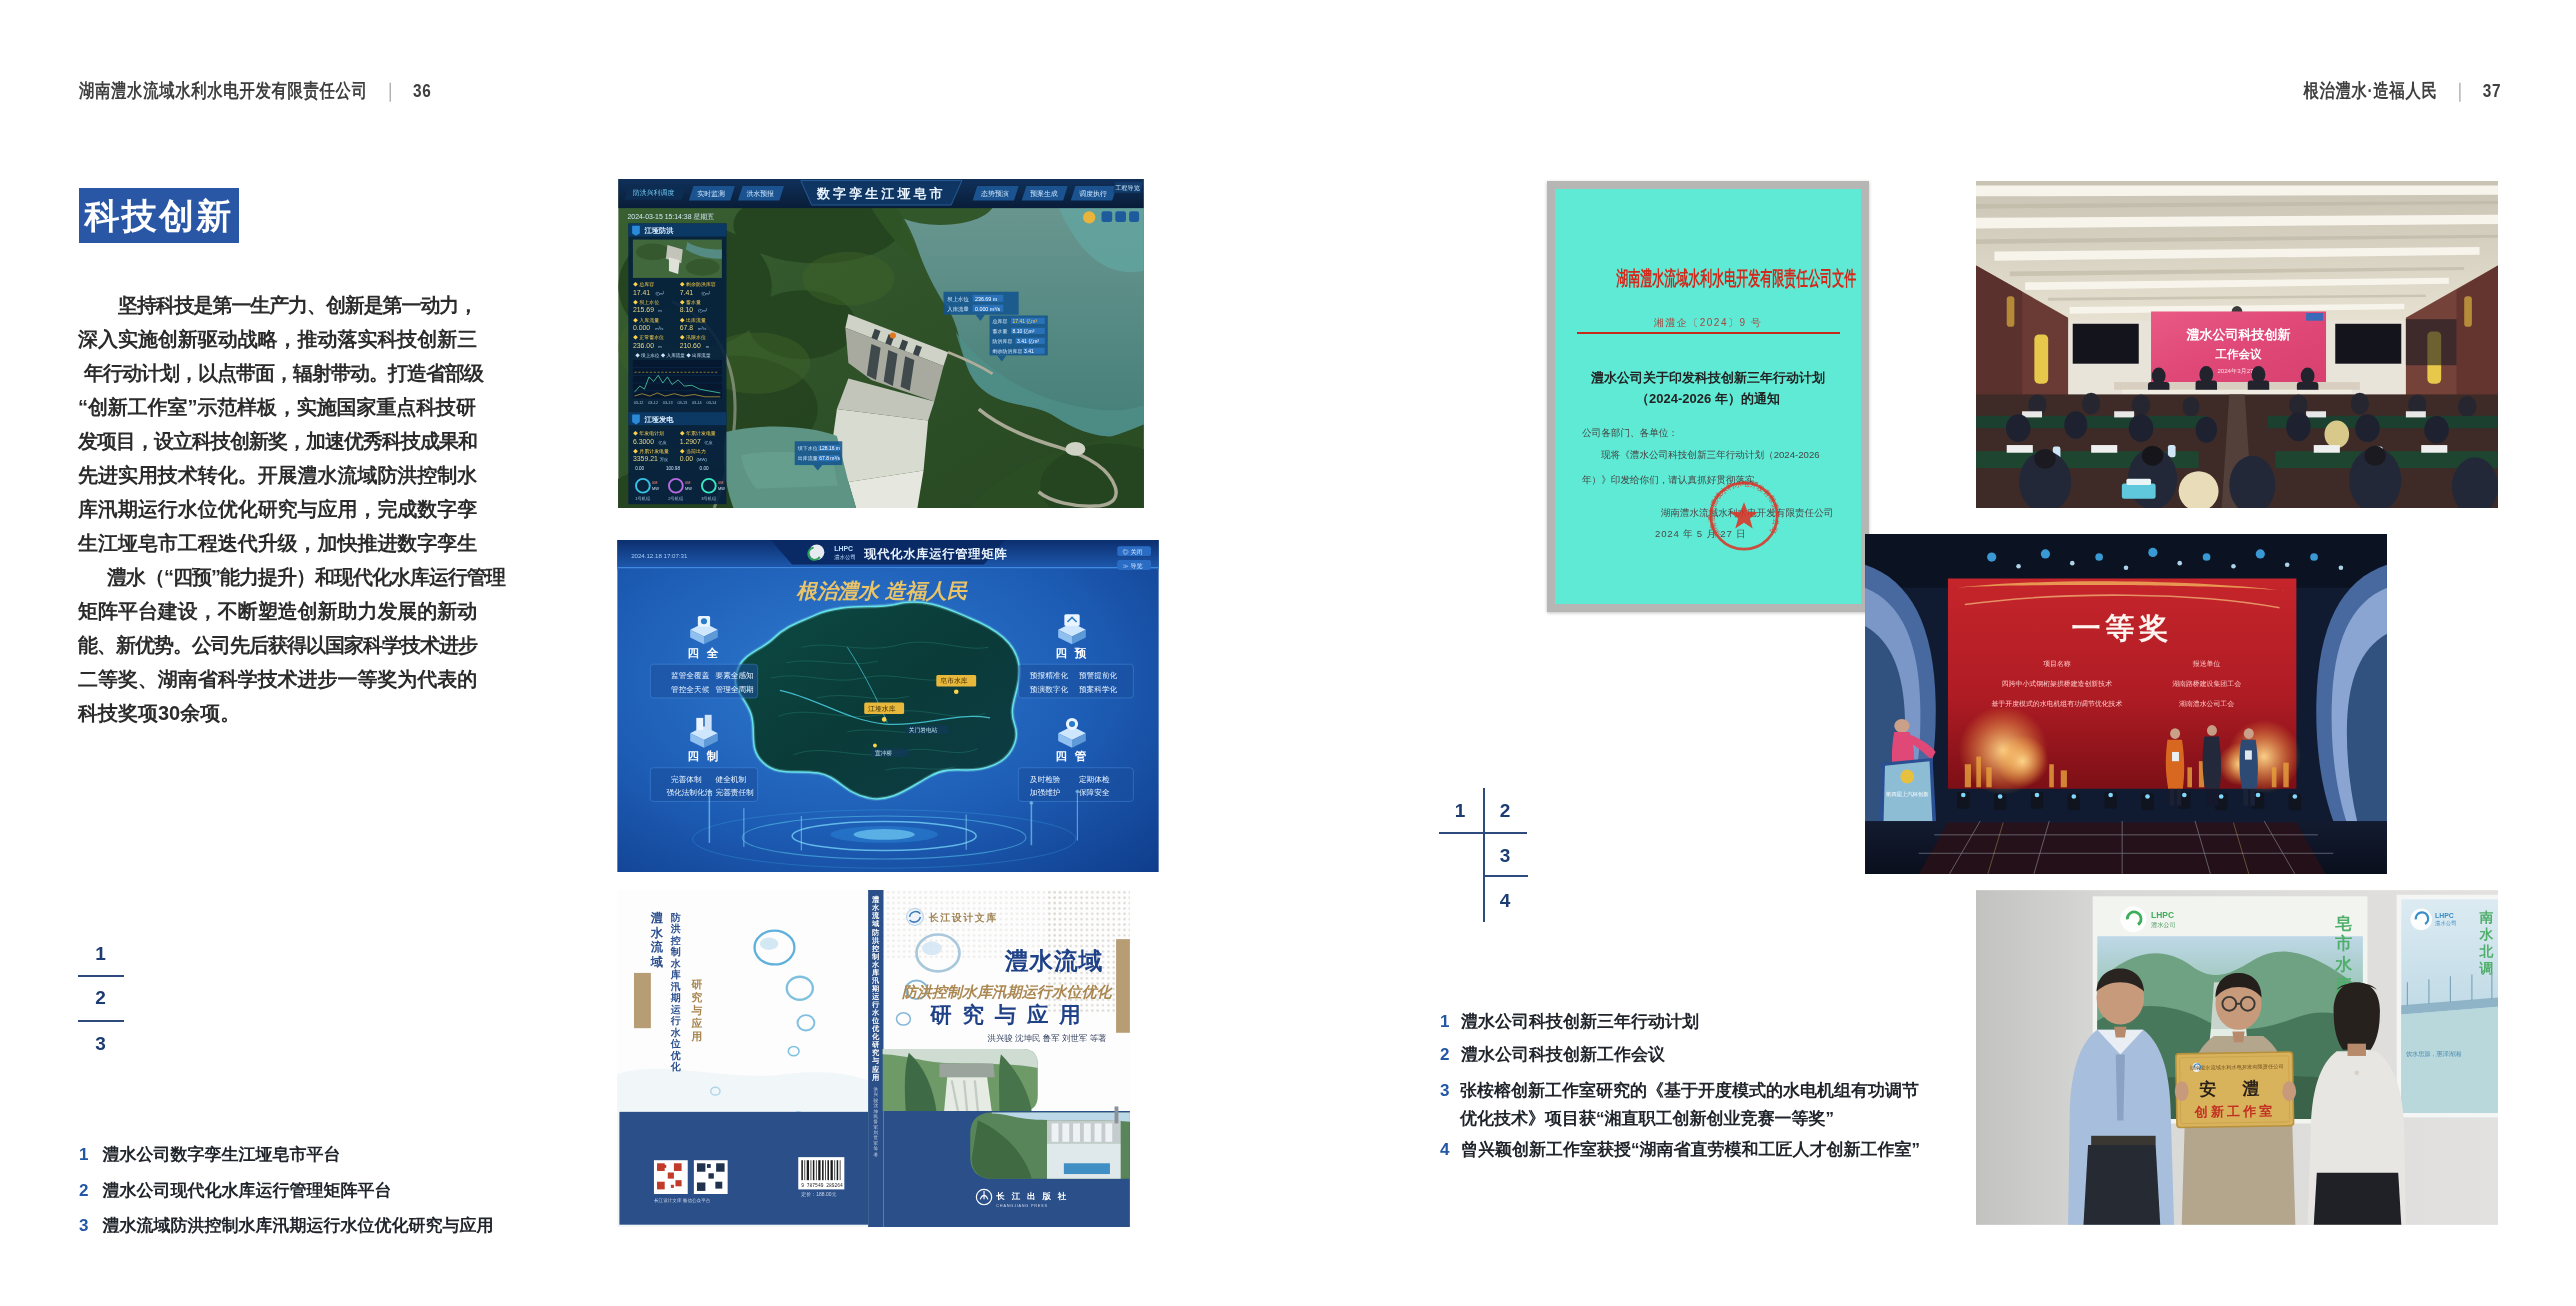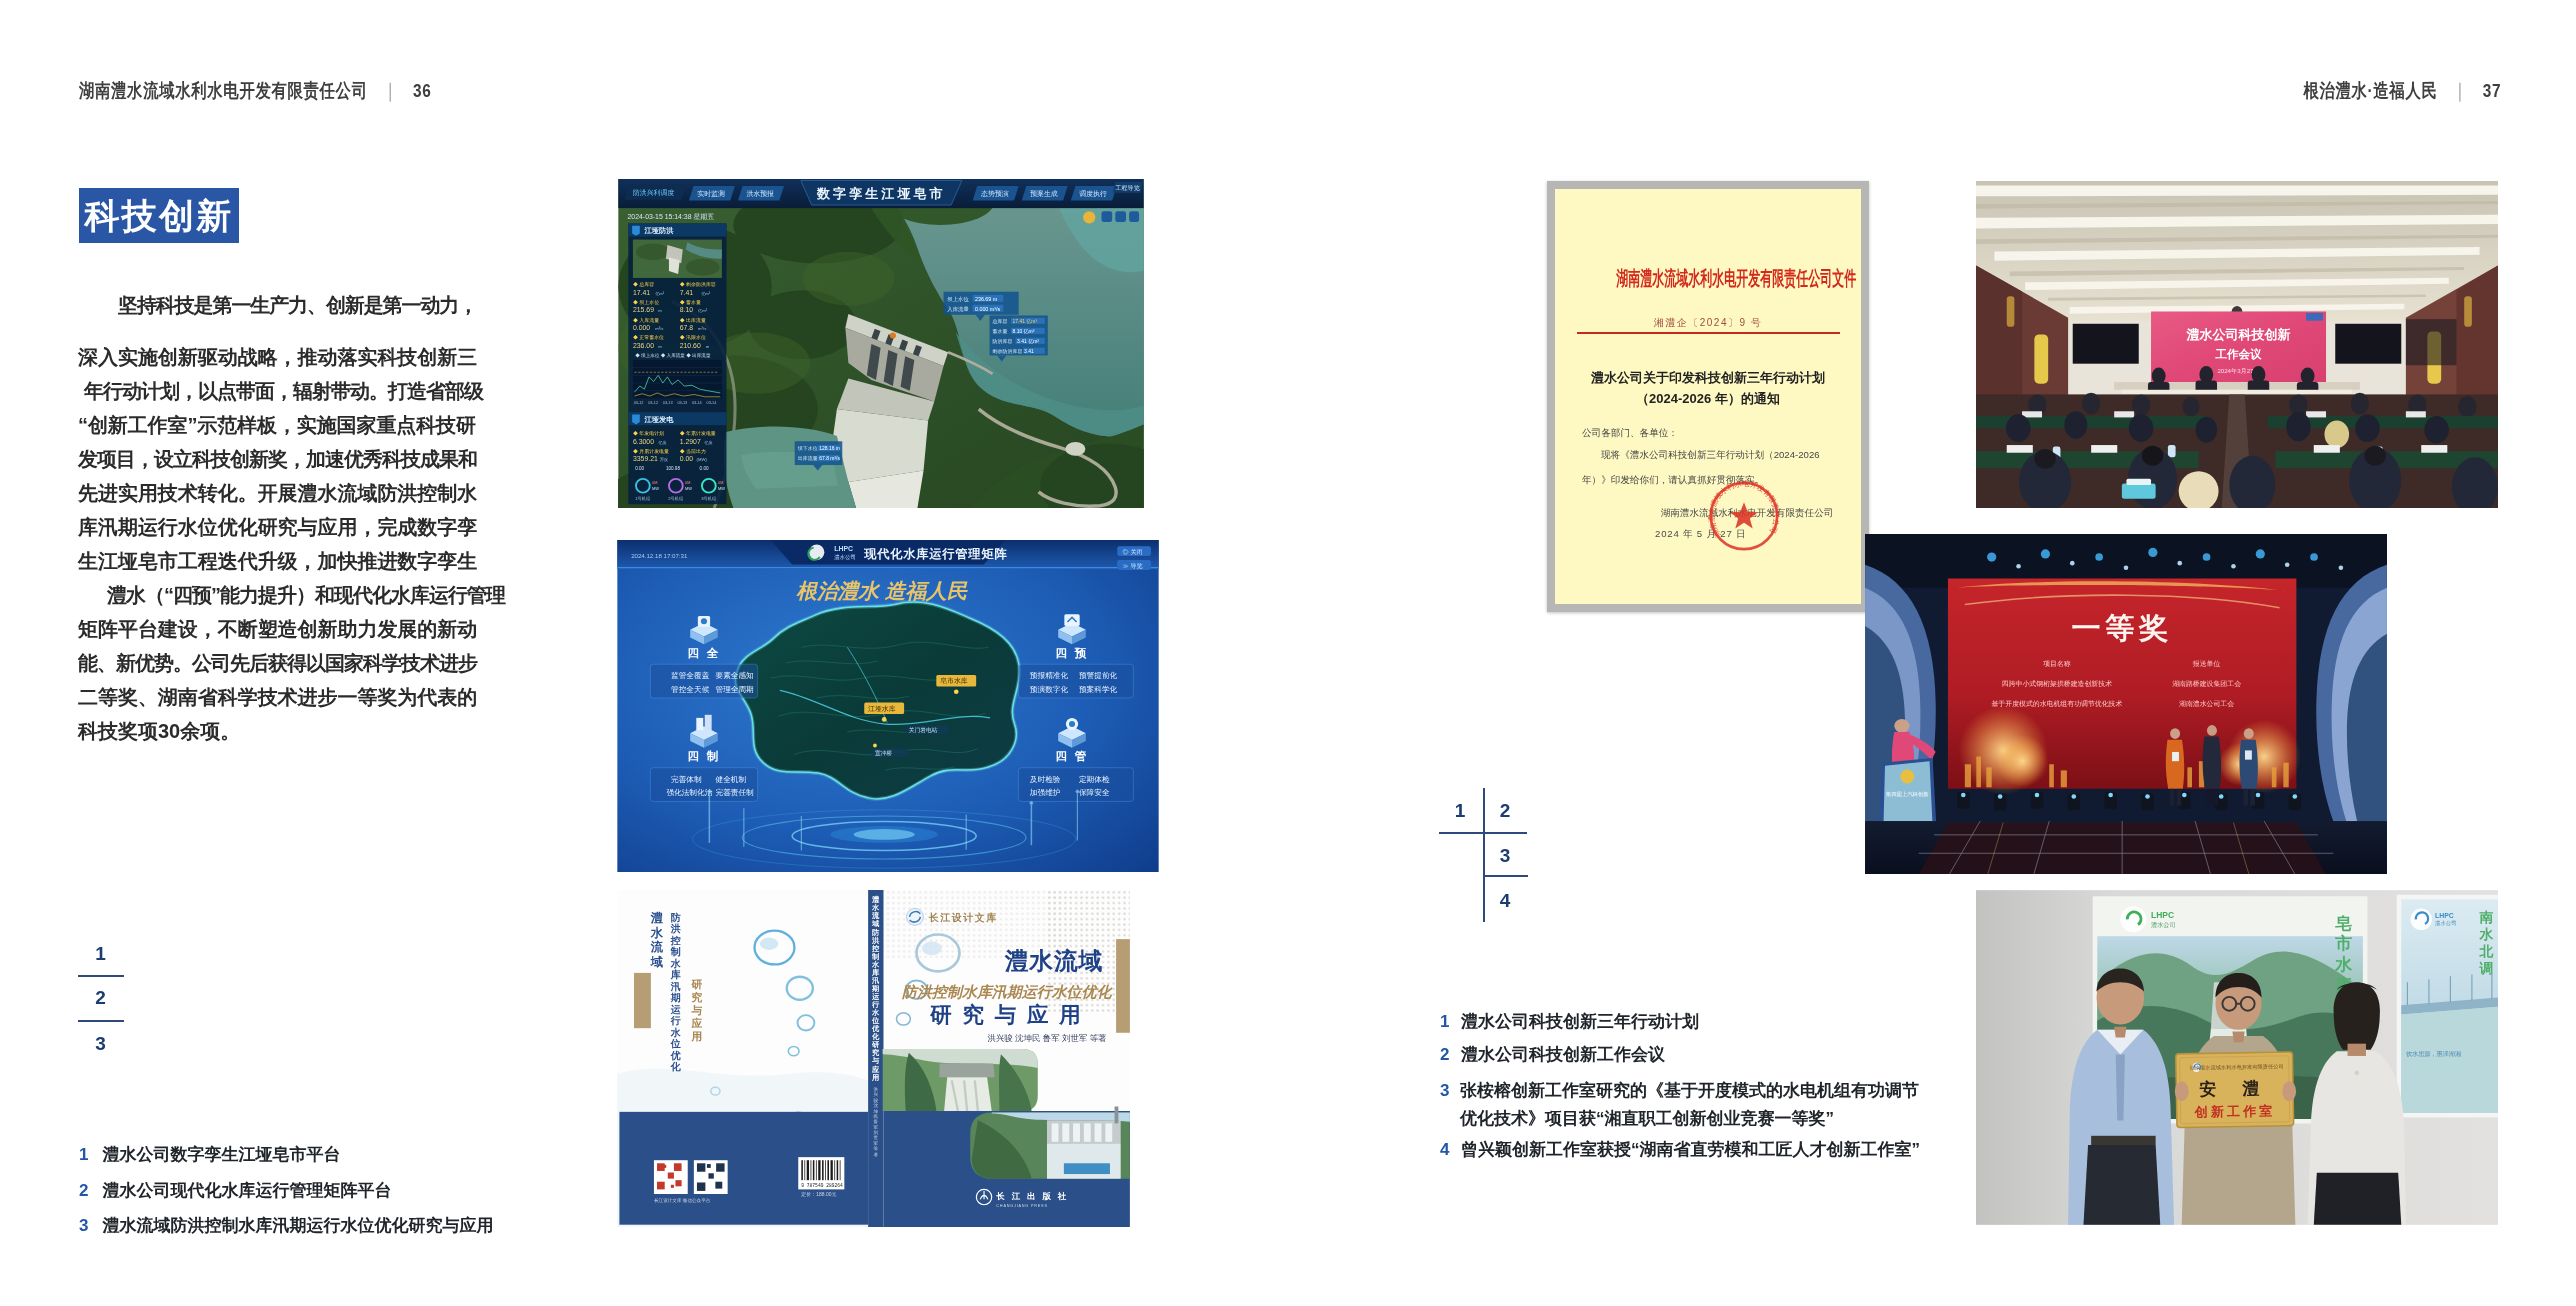--- a/index.html
+++ b/index.html
@@ -19,21 +19,21 @@
 <div id="page">
 
 <div class="abs hdr" style="left:79px;top:78px;transform:scaleX(0.81);transform-origin:0 50%;">湖南澧水流域水利水电开发有限责任公司&nbsp;&nbsp;&nbsp;<span style="color:#8a8a8a;font-weight:400;">｜</span>&nbsp;&nbsp;&nbsp;36</div>
 
 <div class="abs hdr" style="right:75px;top:78px;transform:scaleX(0.81);transform-origin:100% 50%;">根治澧水·造福人民&nbsp;&nbsp;&nbsp;<span style="color:#8a8a8a;font-weight:400;">｜</span>&nbsp;&nbsp;&nbsp;37</div>
 
 <div class="abs" style="left:79px;top:188px;width:160px;height:55px;background:#2a57a5;color:#ffffff;font-size:35px;font-weight:700;letter-spacing:2.3px;text-align:center;line-height:55px;">科技创新</div>
 
 <div class="abs" style="left:78px;top:288px;width:399px;">
 <div class="bodyline" style="padding-left:40px;letter-spacing:-1.1px;">坚持科技是第一生产力、创新是第一动力，</div>
-<div class="bodyline" style="letter-spacing:-0.04px;margin-top:18px;">深入实施创新驱动战略，推动落实科技创新三</div>
+<div class="bodyline" style="letter-spacing:-0.04px;">深入实施创新驱动战略，推动落实科技创新三</div>
 <div class="bodyline" style="letter-spacing:-1px;margin-left:6px;">年行动计划，以点带面，辐射带动。打造省部级</div>
 <div class="bodyline" style="letter-spacing:-0.1px;">“创新工作室”示范样板，实施国家重点科技研</div>
 <div class="bodyline" style="letter-spacing:-1px;">发项目，设立科技创新奖，加速优秀科技成果和</div>
 <div class="bodyline" style="letter-spacing:-0.04px;">先进实用技术转化。开展澧水流域防洪控制水</div>
 <div class="bodyline" style="letter-spacing:-0.04px;">库汛期运行水位优化研究与应用，完成数字孪</div>
 <div class="bodyline" style="letter-spacing:-0.04px;">生江垭皂市工程迭代升级，加快推进数字孪生</div>
 <div class="bodyline" style="letter-spacing:-1px;margin-left:29px;">澧水（“四预”能力提升）和现代化水库运行管理</div>
 <div class="bodyline" style="letter-spacing:-0.04px;">矩阵平台建设，不断塑造创新助力发展的新动</div>
 <div class="bodyline" style="letter-spacing:-1px;">能、新优势。公司先后获得以国家科学技术进步</div>
 <div class="bodyline" style="letter-spacing:-0.04px;">二等奖、湖南省科学技术进步一等奖为代表的</div>
@@ -600,21 +600,21 @@
 
 <g transform="translate(478,400)">
 <circle cx="0" cy="0" r="10" fill="none" stroke="#ffffff" stroke-width="1.5"></circle>
           <path d="M-5 3 C-2 -4 2 -4 5 3 M0 -8 L0 3" stroke="#ffffff" stroke-width="1.5" fill="none"></path>
 <text x="16" y="3" font-size="11" fill="#ffffff" font-weight="700" letter-spacing="3" font-family="'Liberation Sans',sans-serif">长 江 出 版 社</text>
 <text x="16" y="13" font-size="5" fill="#cfd8e8" letter-spacing="1" font-family="'Liberation Sans',sans-serif">CHANGJIANG PRESS</text>
 </g>
 </svg>
 </div>
 
-<div class="abs" id="doc" style="left:1547px;top:181px;width:306px;height:415px;border:8.4px solid #b6b6b4;background:#fef9c3;box-shadow:0 0.8px 3.1px rgba(0,0,0,0.25);">
+<div class="abs" id="doc" style="left:1547px;top:181px;width:306px;height:415px;border:8.4px solid #b6b6b4;background:#5eead4;box-shadow:0 0.8px 3.1px rgba(0,0,0,0.25);">
 
   <div class="abs" style="left:0;top:76px;width:306px;text-align:center;font-size:20px;font-weight:700;color:#d3291c;transform:scaleX(0.60);transform-origin:50% 50%;white-space:nowrap;">湖南澧水流域水利水电开发有限责任公司文件</div>
 
   <div class="abs" style="left:0;top:127px;width:306px;text-align:center;font-size:10px;color:#a04a40;letter-spacing:1.5px;">湘澧企〔2024〕9 号</div>
 
   <div class="abs" style="left:22px;top:143px;width:263px;height:1.5px;background:#c62a1c;"></div>
 
   <div class="abs" style="left:0;top:178px;width:306px;text-align:center;font-size:13px;font-weight:700;color:#222222;line-height:21px;">澧水公司关于印发科技创新三年行动计划<br>（2024-2026 年）的通知</div>
 
   <div class="abs" style="left:27px;top:235px;width:253px;font-size:9.6px;color:#454545;line-height:17.7px;">公司各部门、各单位：</div>

